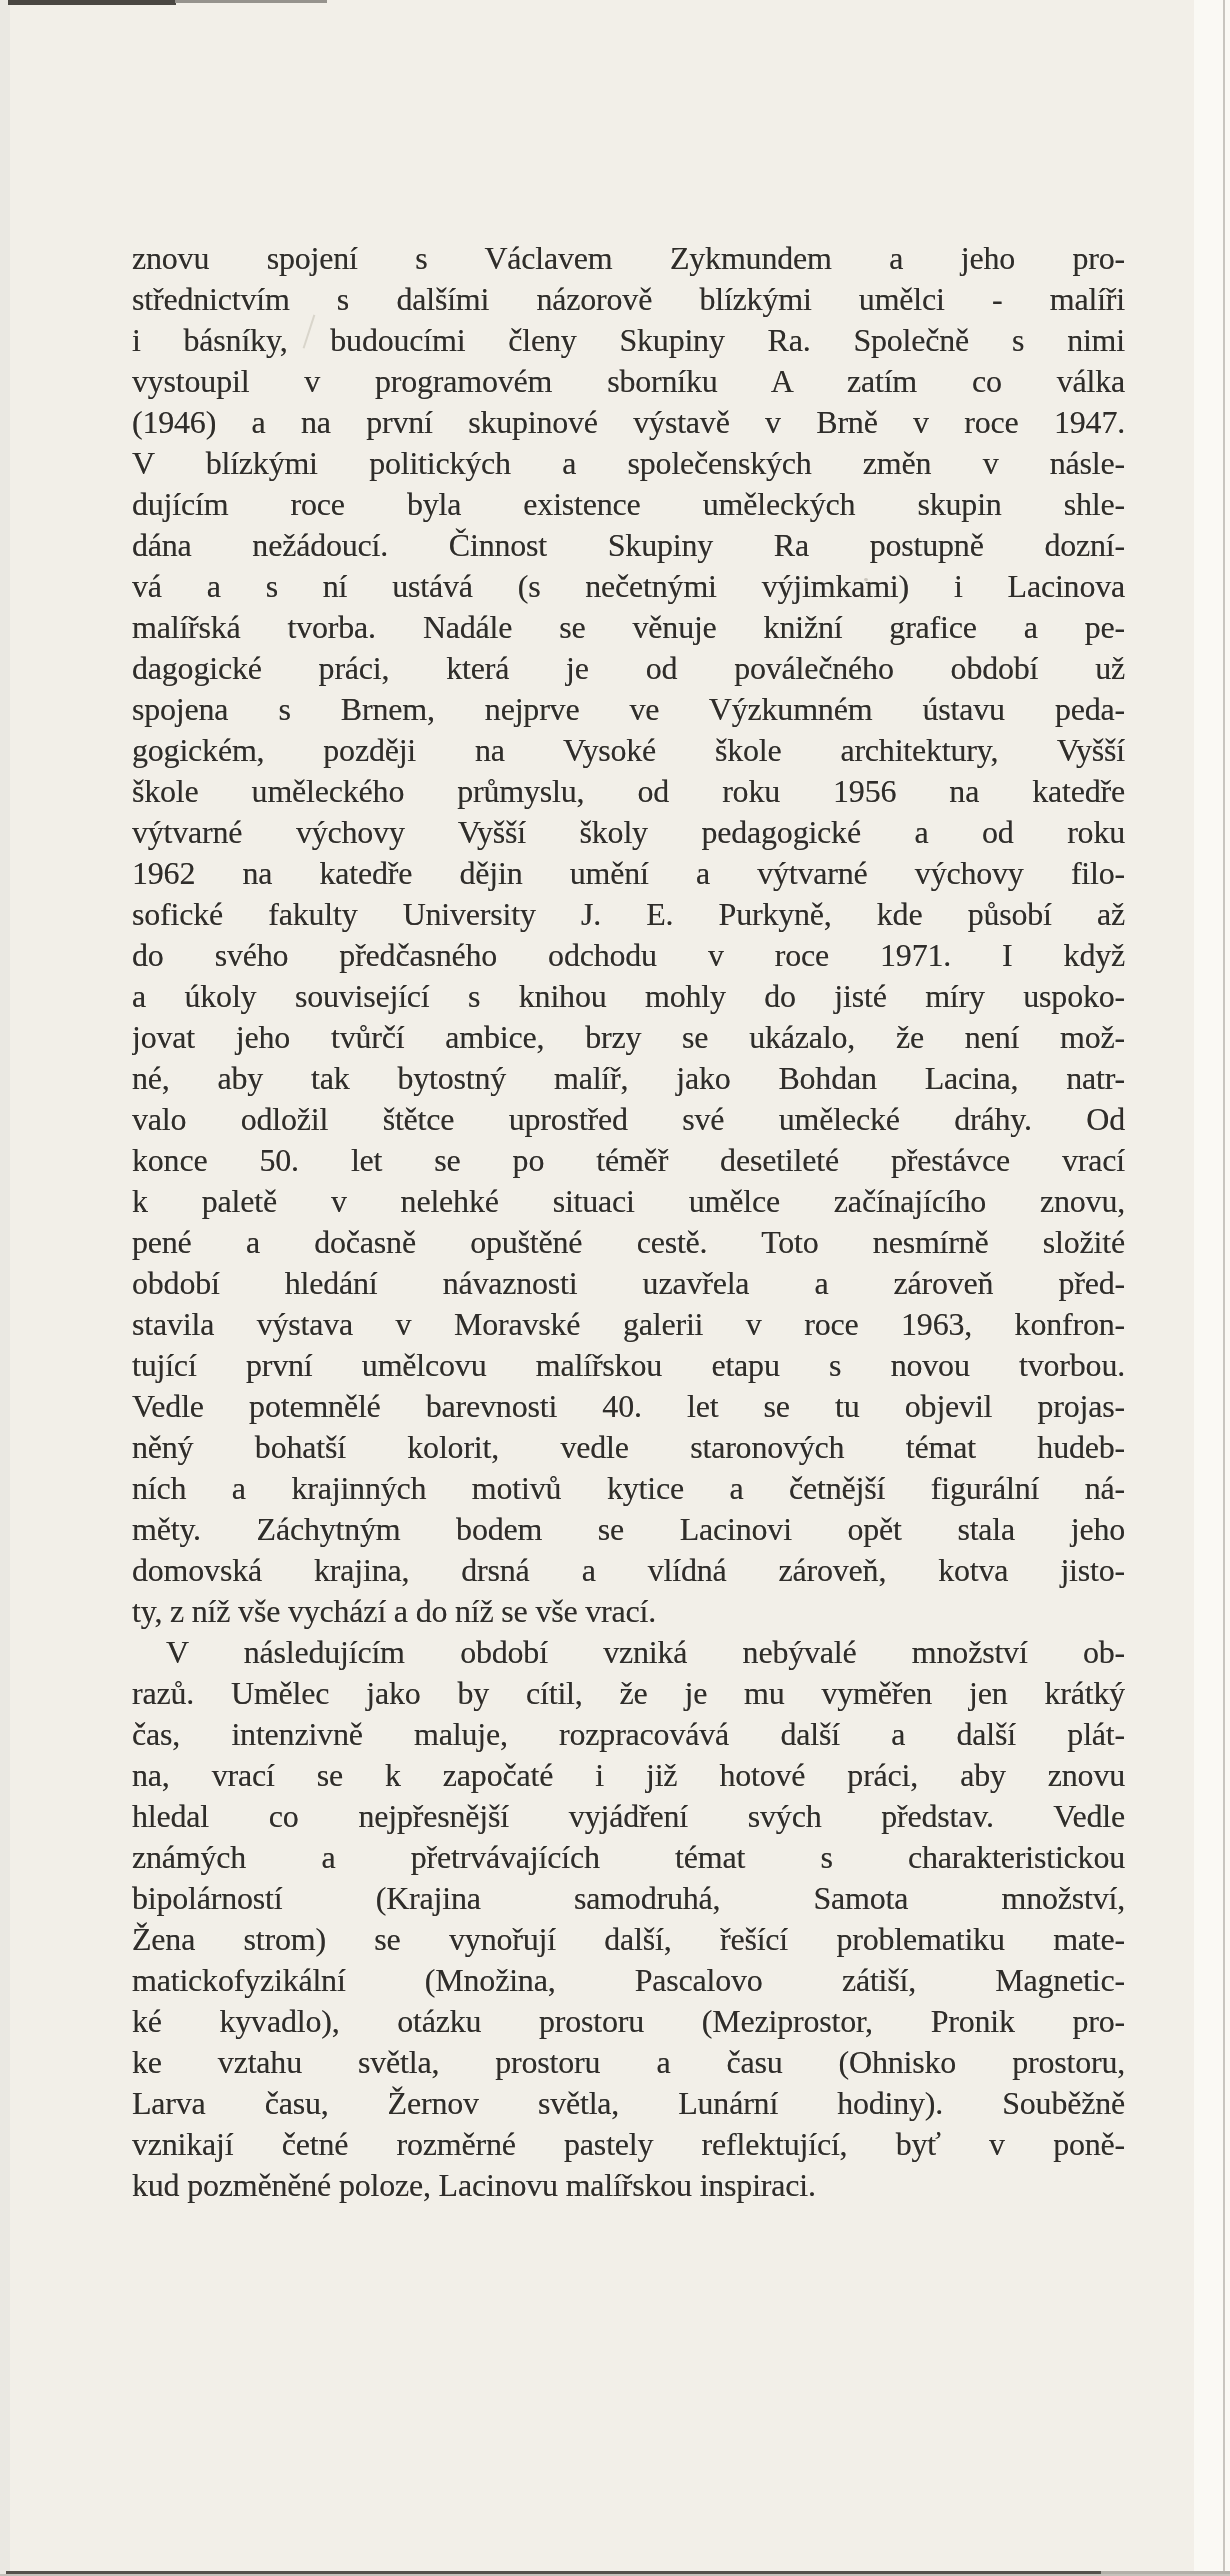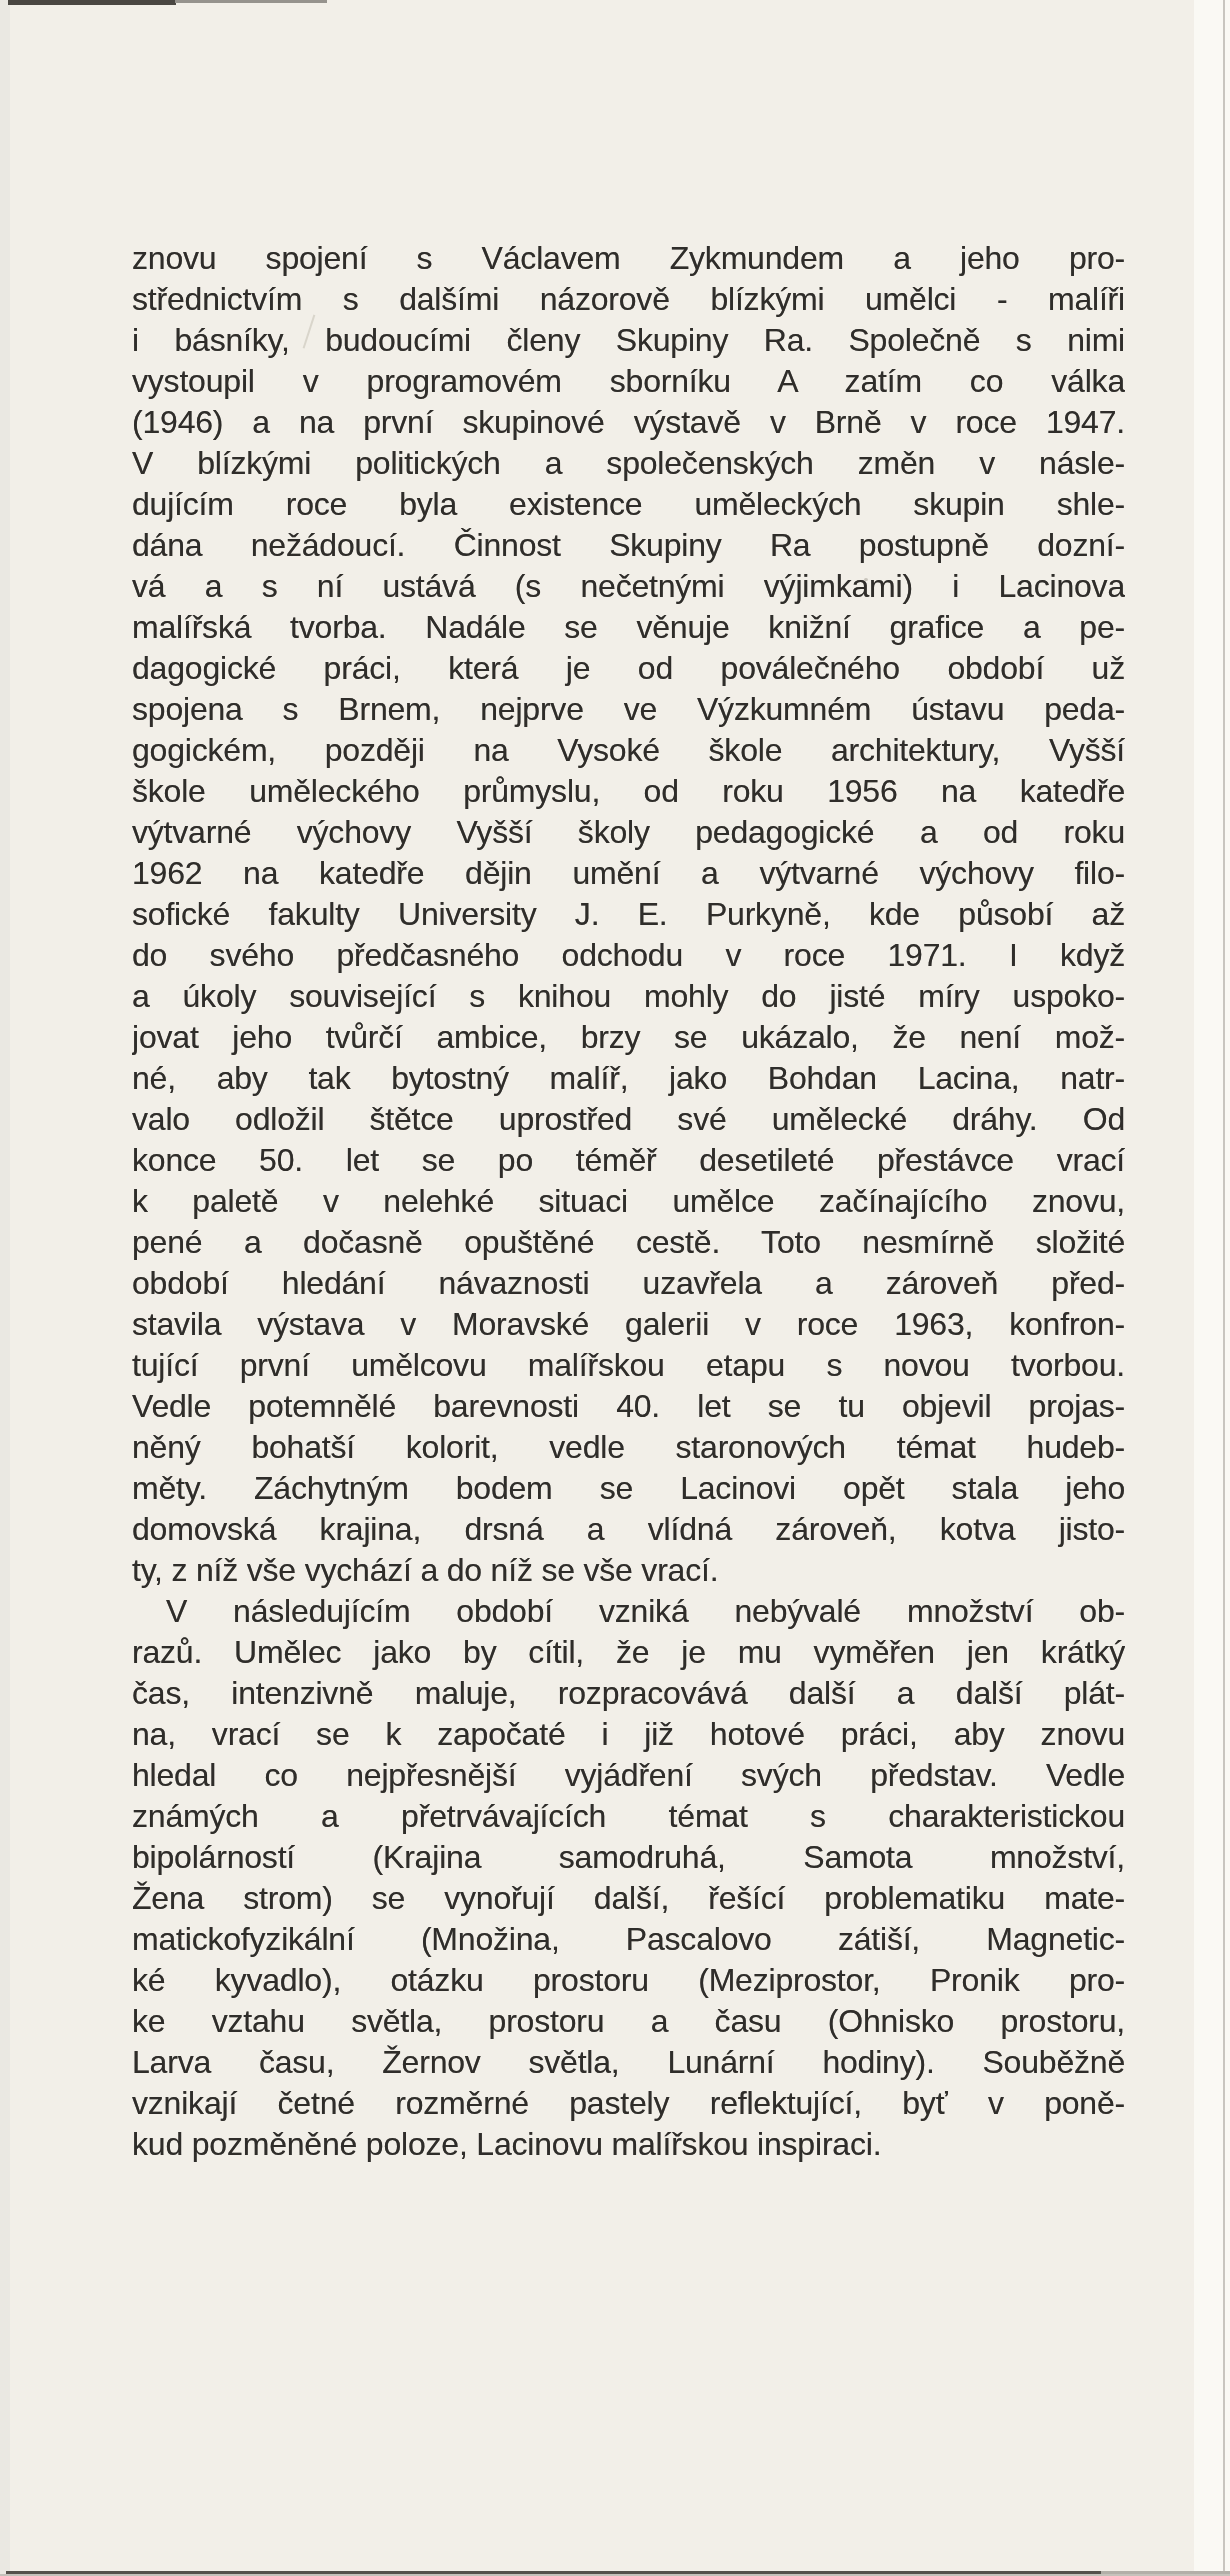--- a/index.html
+++ b/index.html
@@ -16,21 +16,21 @@
   html, body {
     margin: 0;
     padding: 0;
   }
   .scan {
     position: relative;
     width: 1230px;
     height: 2576px;
     background: var(--c-paper);
     overflow: hidden;
-    font-family: Liberation Sans, sans-serif;
+    font-family: Liberation Serif, serif;
   }
   
   .strip-right {
     position: absolute;
     left: 1194px; top: 0;
     width: 36px; height: 2576px;
     background: var(--c-paper_right_strip);
   }
   .vline-right {
     position: absolute;
@@ -155,20 +155,21 @@
       <div class="line">né, aby tak bytostný malíř, jako Bohdan Lacina, natr-</div>
       <div class="line">valo odložil štětce uprostřed své umělecké dráhy. Od</div>
       <div class="line">konce 50. let se po téměř desetileté přestávce vrací</div>
       <div class="line">k paletě v nelehké situaci umělce začínajícího znovu,</div>
       <div class="line">pené a dočasně opuštěné cestě. Toto nesmírně složité</div>
       <div class="line">období hledání návaznosti uzavřela a zároveň před-</div>
       <div class="line">stavila výstava v Moravské galerii v roce 1963, konfron-</div>
       <div class="line">tující první umělcovu malířskou etapu s novou tvorbou.</div>
       <div class="line">Vedle potemnělé barevnosti 40. let se tu objevil projas-</div>
       <div class="line">něný bohatší kolorit, vedle staronových témat hudeb-</div>
+      <div class="line">ních a krajinných motivů kytice a četnější figurální ná-</div>
       <div class="line">měty. Záchytným bodem se Lacinovi opět stala jeho</div>
       <div class="line">domovská krajina, drsná a vlídná zároveň, kotva jisto-</div>
       <div class="line no-just">ty, z níž vše vychází a do níž se vše vrací.</div>
       <div class="line indent">V následujícím období vzniká nebývalé množství ob-</div>
       <div class="line">razů. Umělec jako by cítil, že je mu vyměřen jen krátký</div>
       <div class="line">čas, intenzivně maluje, rozpracovává další a další plát-</div>
       <div class="line">na, vrací se k započaté i již hotové práci, aby znovu</div>
       <div class="line">hledal co nejpřesnější vyjádření svých představ. Vedle</div>
       <div class="line">známých a přetrvávajících témat s charakteristickou</div>
       <div class="line">bipolárností (Krajina samodruhá, Samota množství,</div>

